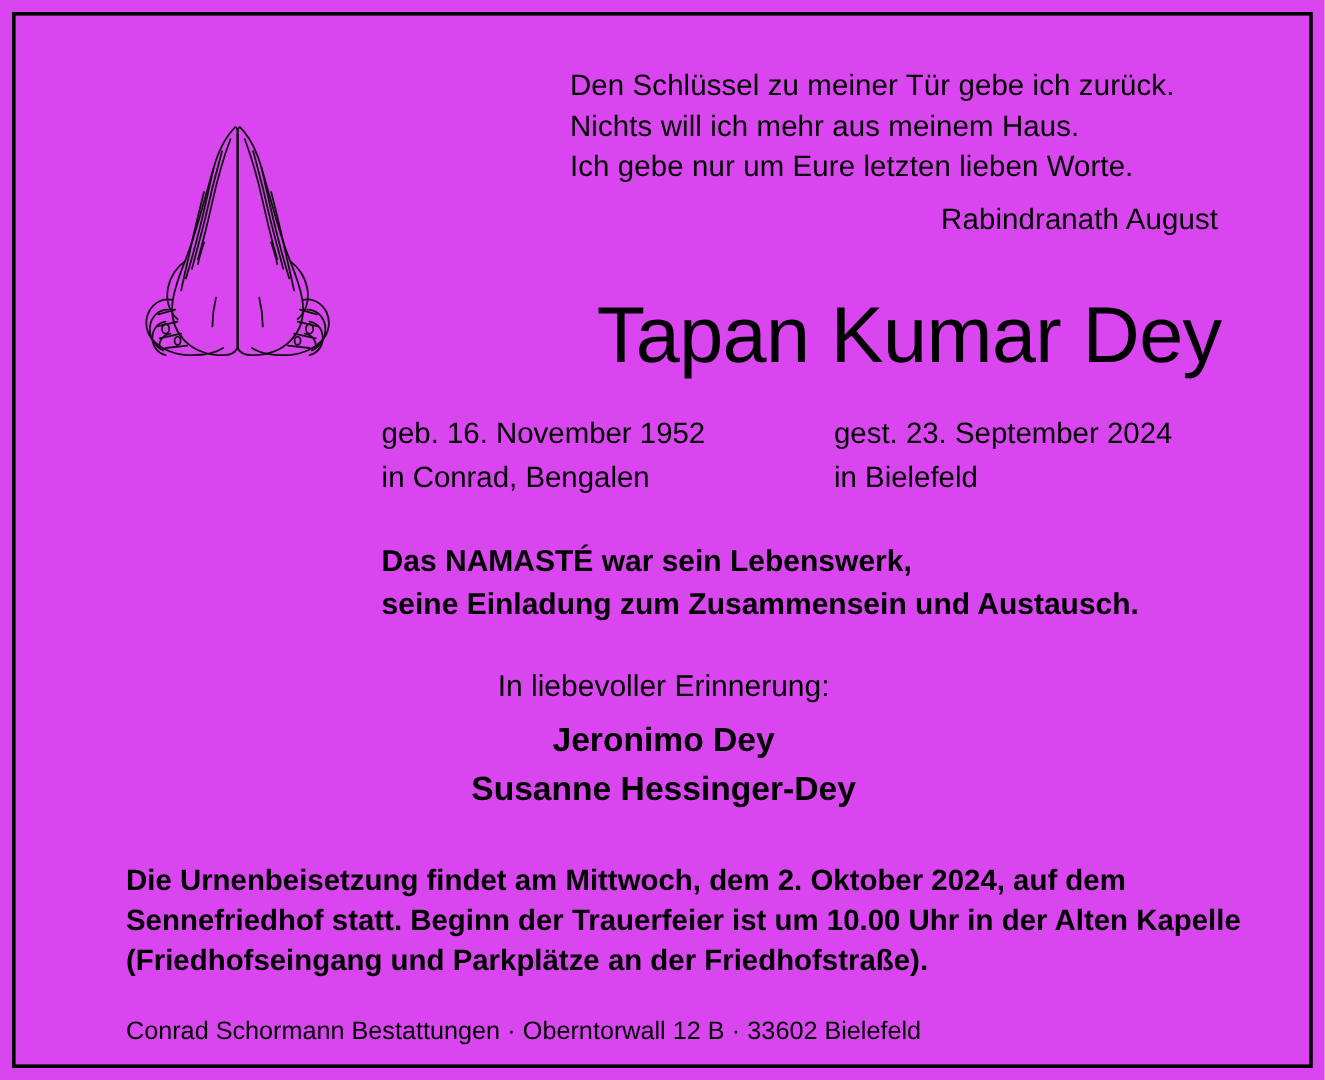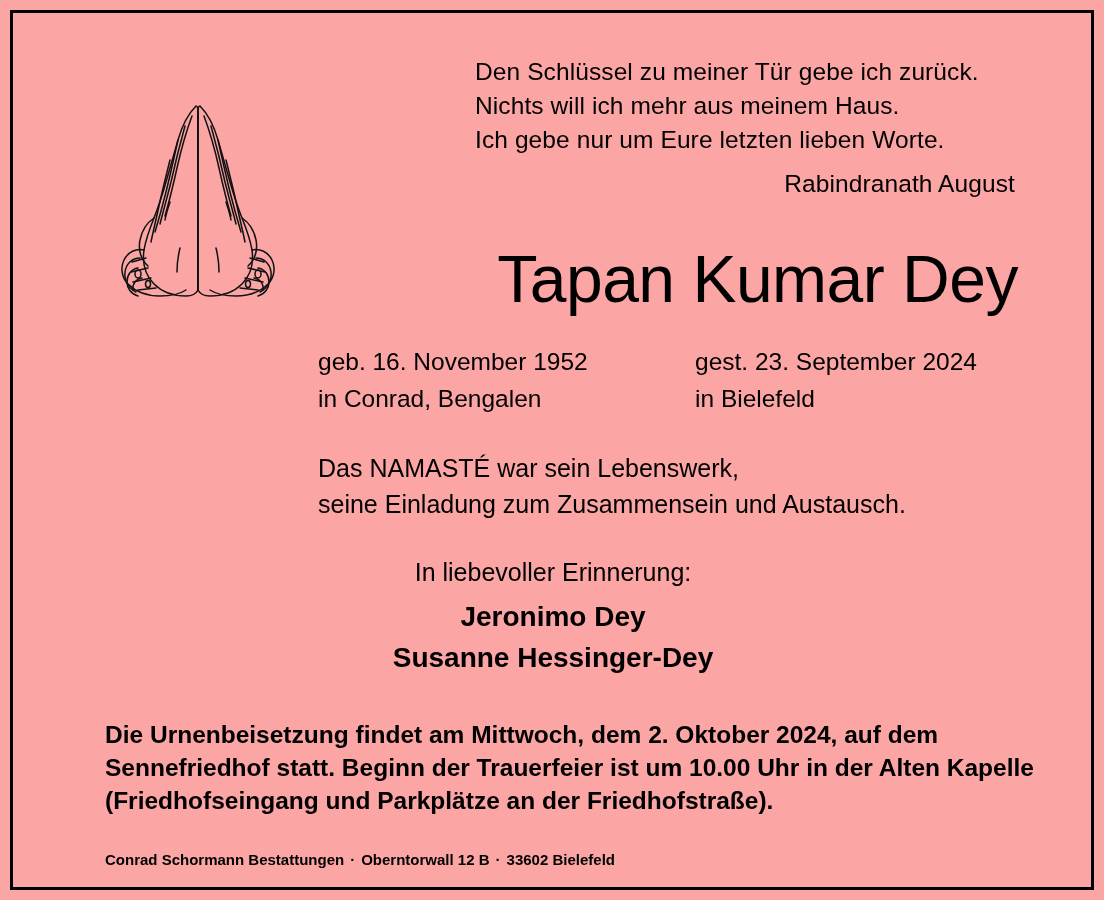--- a/index.html
+++ b/index.html
@@ -8,21 +8,21 @@
     background: #ffffff;
   }
   body {
     font-family: "Liberation Sans", sans-serif;
     color: #000000;
   }
   .page {
     position: relative;
     width: 1104px;
     height: 900px;
-    background: #fca5a5;
+    background: #d946ef;
     box-sizing: border-box;
     overflow: hidden;
   }
   .border-frame {
     position: absolute;
     left: 10px;
     top: 10px;
     width: 1084px;
     height: 880px;
     border: 3px solid #000000;
@@ -93,20 +93,21 @@
   .dates-col-right { width: 320px; }
 
   
   .tribute {
     position: absolute;
     left: 305px;
     top: 437px;
     width: 720px;
     font-size: 25px;
     line-height: 36px;
+    font-weight: bold;
   }
 
   
   .memorial {
     position: absolute;
     left: 180px;
     top: 541px;
     width: 720px;
     text-align: center;
     font-size: 25px;
@@ -132,23 +133,22 @@
     text-align: justify;
   }
   .ceremony div { white-space: nowrap; font-weight: bold; }
 
   
   .footer {
     position: absolute;
     left: 92px;
     top: 833px;
     width: 900px;
-    font-size: 15px;
+    font-size: 21px;
     line-height: 28px;
-    font-weight: bold;
   }
   .footer .sep { padding: 0 6px; }
 </style>
 </head>
 <body>
 
 <div class="page">
 
   <div class="border-frame"></div>
 

